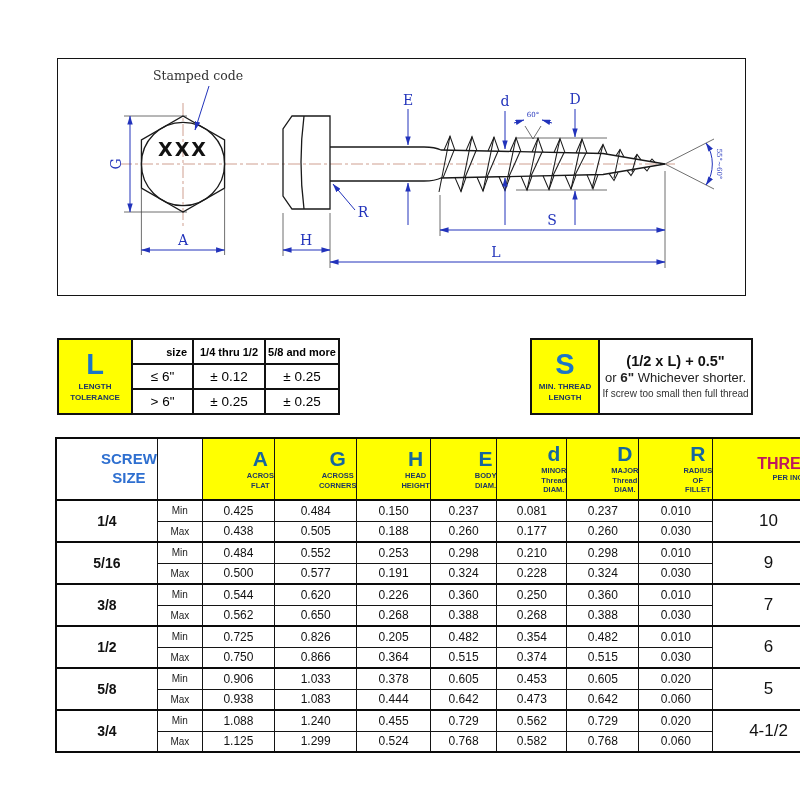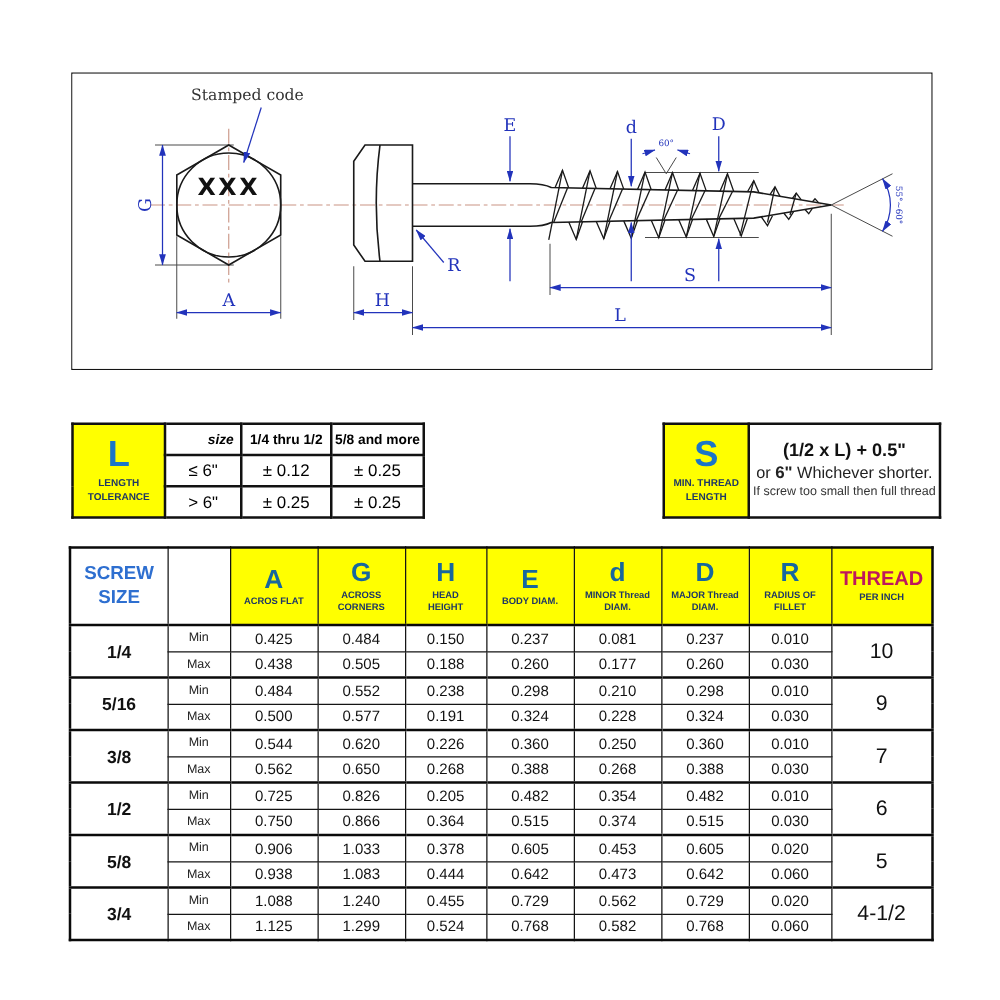--- a/index.html
+++ b/index.html
@@ -21,34 +21,34 @@
   .labels text.tiny{font-size:7px;}
 
   
   .tbl{border-collapse:collapse;position:absolute;table-layout:fixed;}
   .tbl td,.tbl th{border:2px solid #111;text-align:center;padding:0;background:#fff;}
   .tbl .key{background:#ffff00;vertical-align:middle;}
   .key-letter{font-size:29px;font-weight:bold;color:#1b75c8;line-height:1;}
   .key-label{font-size:8px;font-weight:bold;color:#1f3864;line-height:1.3;margin-top:3px;}
   .tol{left:57px;top:338px;}
   .tol th{font-size:11px;font-weight:bold;}
-  .tol th.sz{text-align:right;padding-right:5px;font-style:italic;}
+  .tol th.sz{text-align:right;padding-right:5px;}
   .tol td.v{font-size:13.5px;}
   .tol tr{height:25px;}
   .sthread{left:530px;top:338px;}
   .sthread td.formula-cell{width:147px;padding:4px 2px;}
   .f1{font-size:14.5px;font-weight:bold;color:#111;line-height:1.25;}
   .f2{font-size:13px;color:#222;line-height:1.25;}
   .f2 b{font-size:13.5px;}
   .f3{font-size:10px;color:#333;line-height:1.4;}
 
   
   .main-table{position:absolute;left:55px;top:437px;border-collapse:collapse;table-layout:fixed;border:2.6px solid #0a0a0a;}
   .main-table th,.main-table td{border:1.4px solid #141414;text-align:center;padding:0;}
-  .main-table thead th{background:#ffff00;border-bottom:2.6px solid #0a0a0a;height:60px;vertical-align:middle;}
+  .main-table thead th{background:#ffff00;border-bottom:2.6px solid #0a0a0a;height:60px;vertical-align:middle;padding-left:44px;}
   .main-table thead th.corner,.main-table thead th.empty{background:#fff;}
   .corner div{color:#2e6fd0;font-weight:bold;font-size:15px;line-height:1.25;}
   .big{color:#17679e;font-weight:bold;font-size:21px;line-height:1.05;}
   .sub{color:#1f3864;font-weight:bold;font-size:7.5px;line-height:1.3;max-width:50px;margin:1px auto 0;}
   .main-table thead th:nth-child(7) .sub,.main-table thead th:nth-child(8) .sub{max-width:62px;}
   .thr .big2{color:#be185d;font-weight:bold;font-size:16px;line-height:1.1;}
   .thr .sub{max-width:60px;}
   .main-table tbody td{height:19.5px;font-size:12px;color:#111;background:#fff;}
   .main-table tbody td.size{font-size:14px;font-weight:bold;}
   .main-table tbody td.mm{font-size:10px;color:#222;}
@@ -292,21 +292,21 @@
           <td class="val">0.260</td>
           <td class="val">0.177</td>
           <td class="val">0.260</td>
           <td class="val">0.030</td>
         </tr>
         <tr class="gstart">
           <td class="size" rowspan="2">5/16</td>
           <td class="mm">Min</td>
           <td class="val">0.484</td>
           <td class="val">0.552</td>
-          <td class="val">0.238</td>
+          <td class="val">0.253</td>
           <td class="val">0.298</td>
           <td class="val">0.210</td>
           <td class="val">0.298</td>
           <td class="val">0.010</td>
           <td class="tpi" rowspan="2">9</td>
         </tr>
         <tr class="maxrow">
           <td class="mm">Max</td>
           <td class="val">0.500</td>
           <td class="val">0.577</td>

